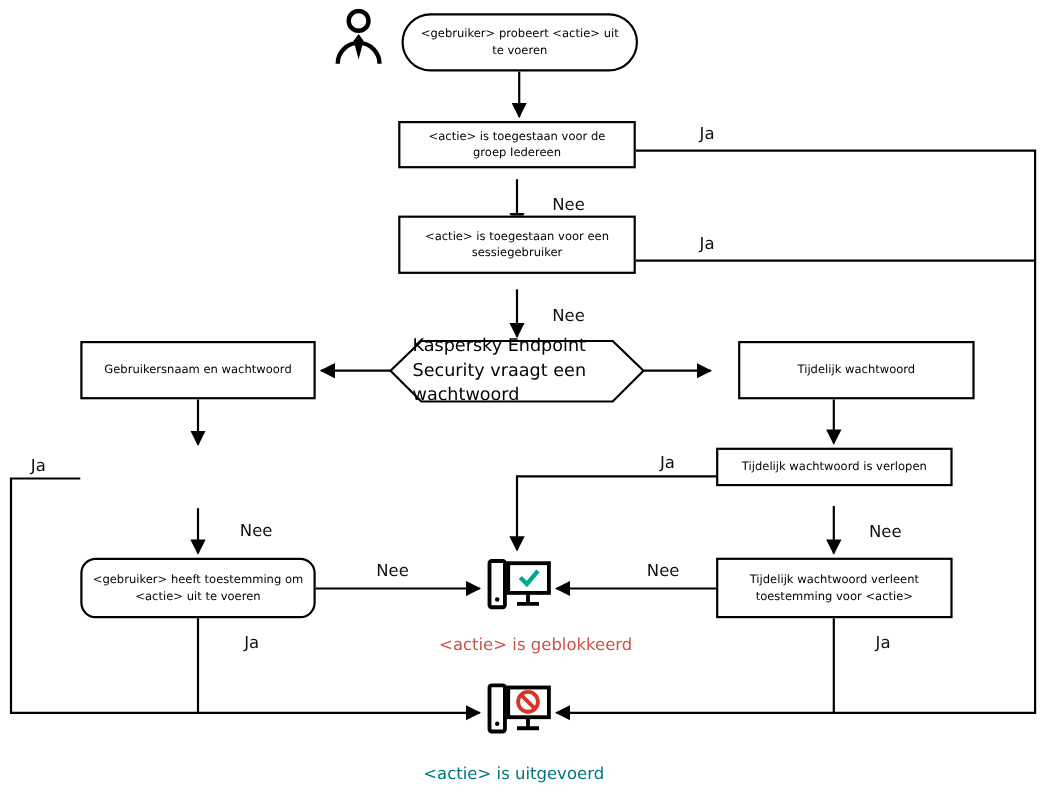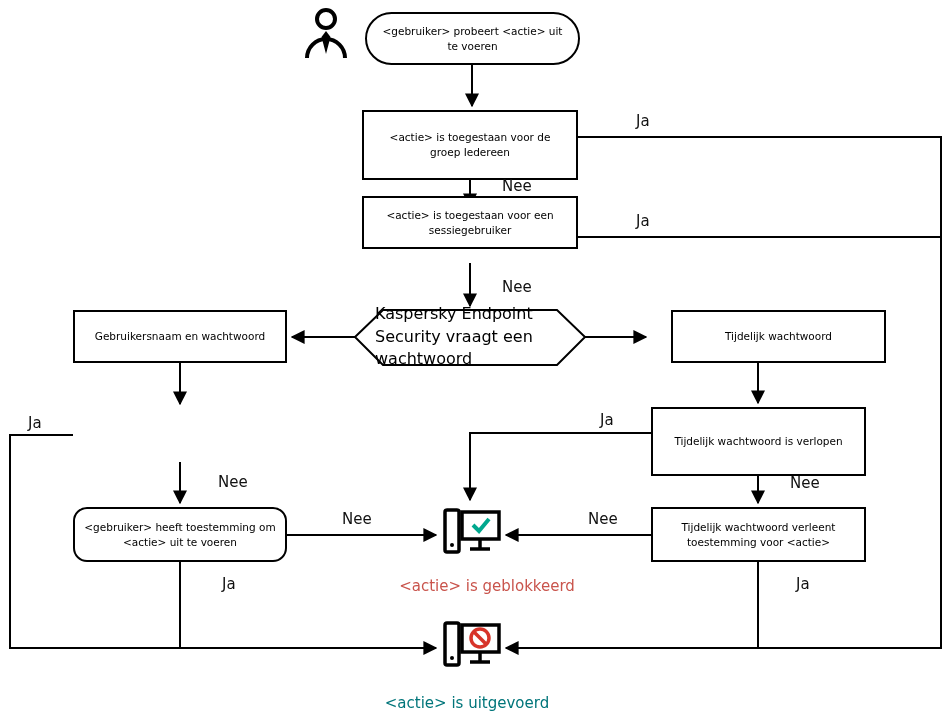--- a/index.html
+++ b/index.html
@@ -77,21 +77,21 @@
   <svg class="layer" style="left:303px;top:8px;" width="46" height="52" viewBox="0 0 46 52">
     <circle cx="23" cy="11" r="9" fill="none" stroke="#000" stroke-width="4"></circle>
     <path d="M4 50 A19 19 0 0 1 42 50" fill="none" stroke="#000" stroke-width="4"></path>
     <path d="M23 23 l4.5 6 -4.5 17 -4.5 -17 z" fill="#000"></path>
   </svg>
 
   <div class="node terminator" style="left:365px;top:12px;width:215px;height:53px;">
     <span>&lt;gebruiker&gt; probeert &lt;actie&gt; uit te voeren</span>
   </div>
 
-  <div class="node" style="left:362px;top:110px;width:216px;height:70px;">
+  <div class="node" style="left:362px;top:110px;width:216px;height:43px;">
     <span>&lt;actie&gt; is toegestaan voor de groep Iedereen</span>
   </div>
 
   <div class="node" style="left:362px;top:196px;width:216px;height:53px;">
     <span>&lt;actie&gt; is toegestaan voor een sessiegebruiker</span>
   </div>
 
   <div class="hex-label" style="left:375px;top:312px;width:190px;height:50px;">
     <span>Kaspersky Endpoint Security vraagt een wachtwoord</span>
   </div>
@@ -102,21 +102,21 @@
 
 
   <div class="node" style="left:73px;top:507px;width:214px;height:55px;border-radius:14px;">
     <span>&lt;gebruiker&gt; heeft toestemming om &lt;actie&gt; uit te voeren</span>
   </div>
 
   <div class="node" style="left:651px;top:310px;width:215px;height:53px;margin-left:20px;">
     <span>Tijdelijk wachtwoord</span>
   </div>
 
-  <div class="node" style="left:651px;top:407px;width:215px;height:69px;text-align:center;">
+  <div class="node" style="left:651px;top:407px;width:215px;height:35px;text-align:center;">
     <span>Tijdelijk wachtwoord is verlopen</span>
   </div>
 
   <div class="node" style="left:651px;top:507px;width:215px;height:55px;">
     <span>Tijdelijk wachtwoord verleent toestemming voor &lt;actie&gt;</span>
   </div>
 
   <svg class="layer" style="left:441px;top:504px;" width="64" height="58" viewBox="0 0 64 58">
     <rect x="4" y="6" width="14" height="42" rx="2" fill="#fff" stroke="#000" stroke-width="3.5"></rect>
     <circle cx="11" cy="41" r="2" fill="#000"></circle>

